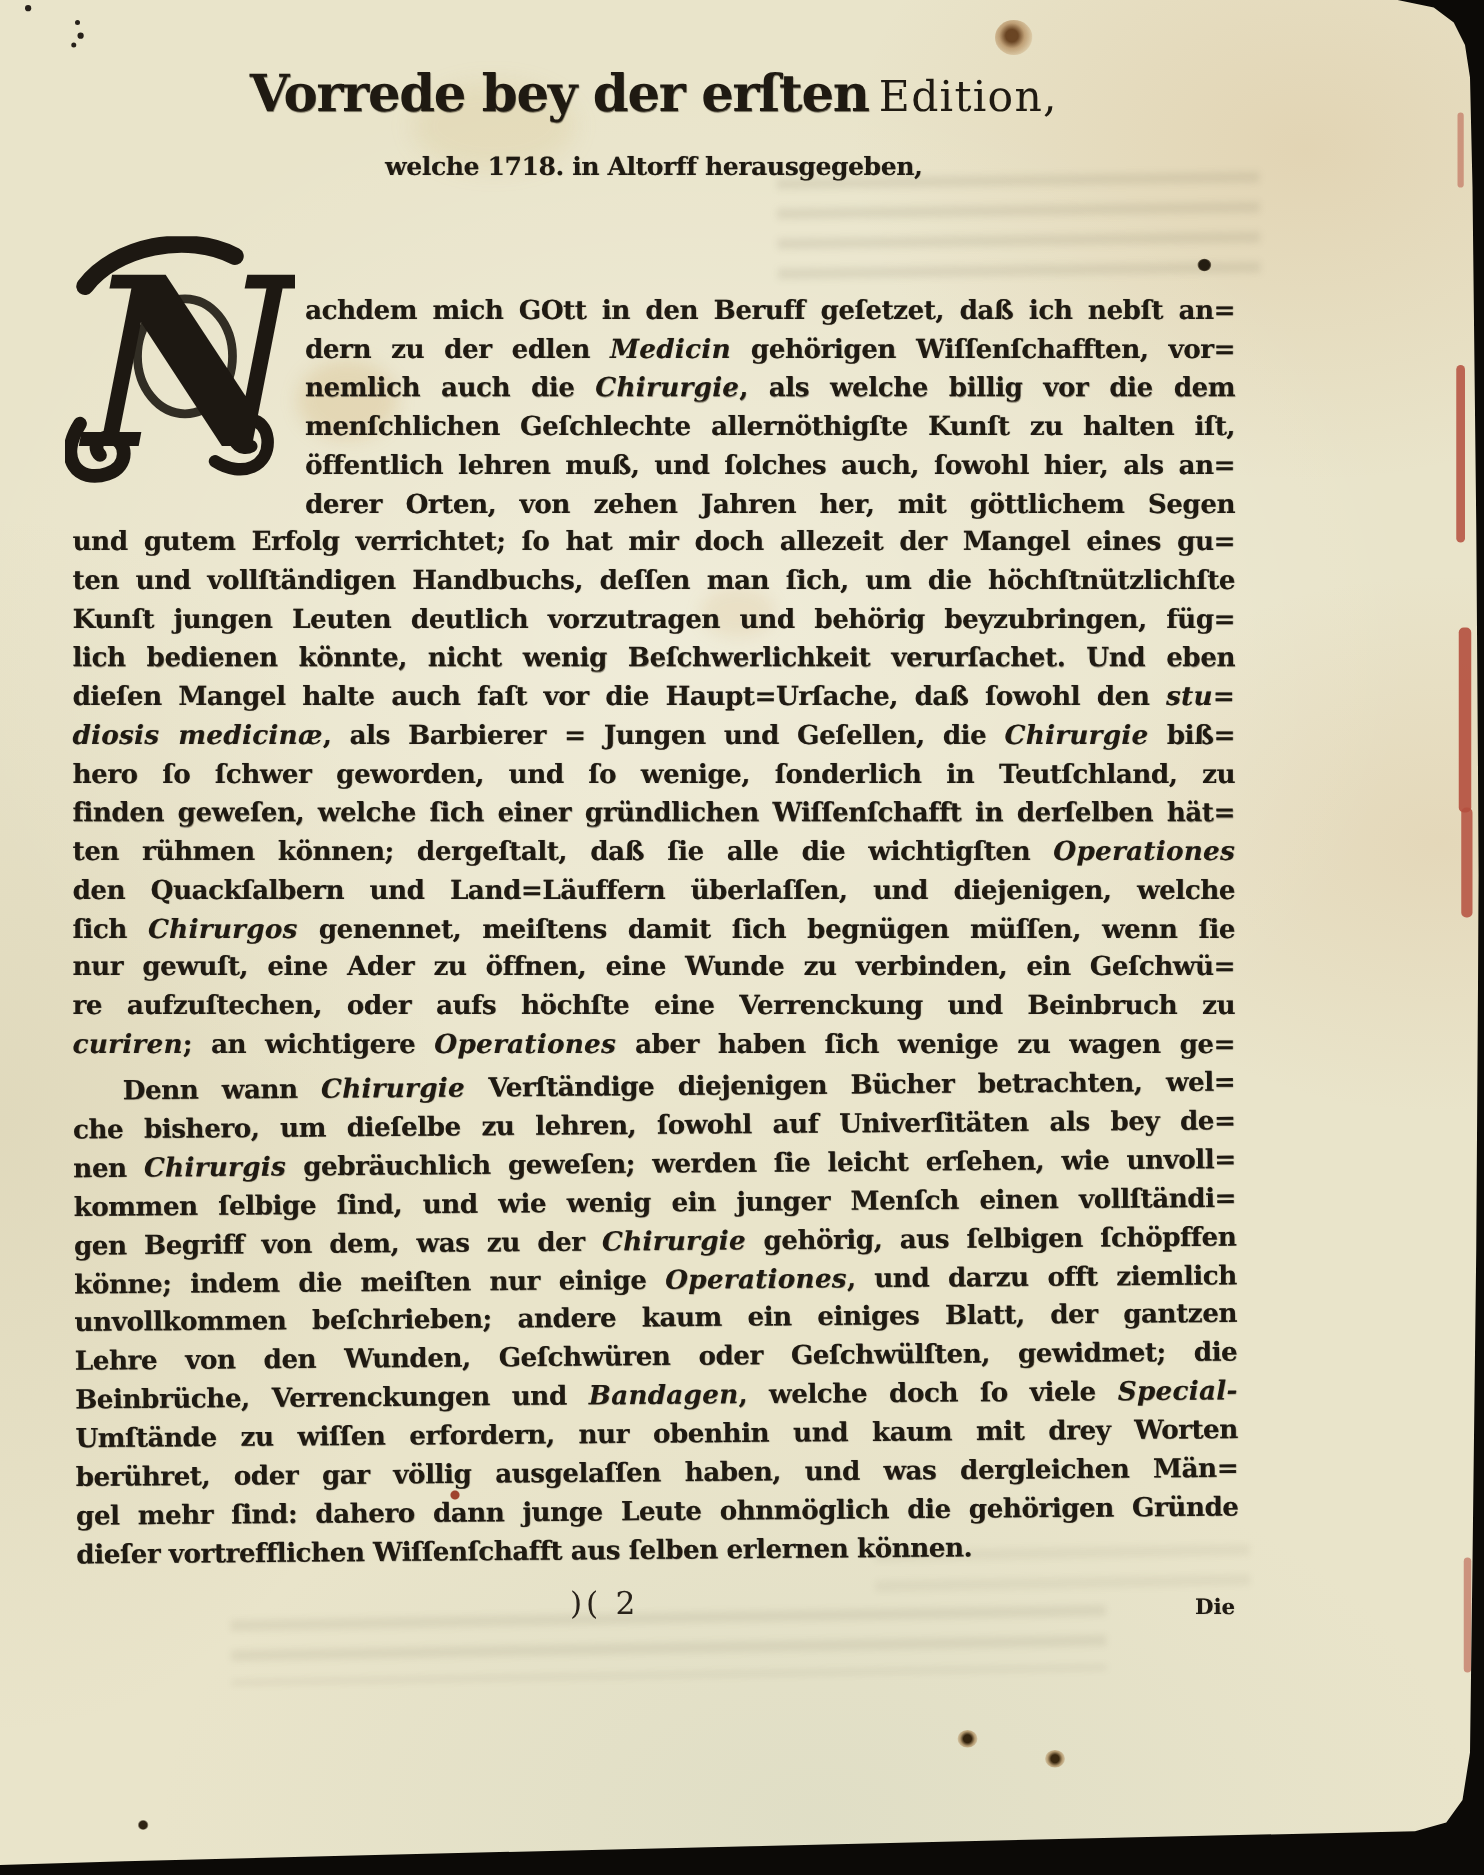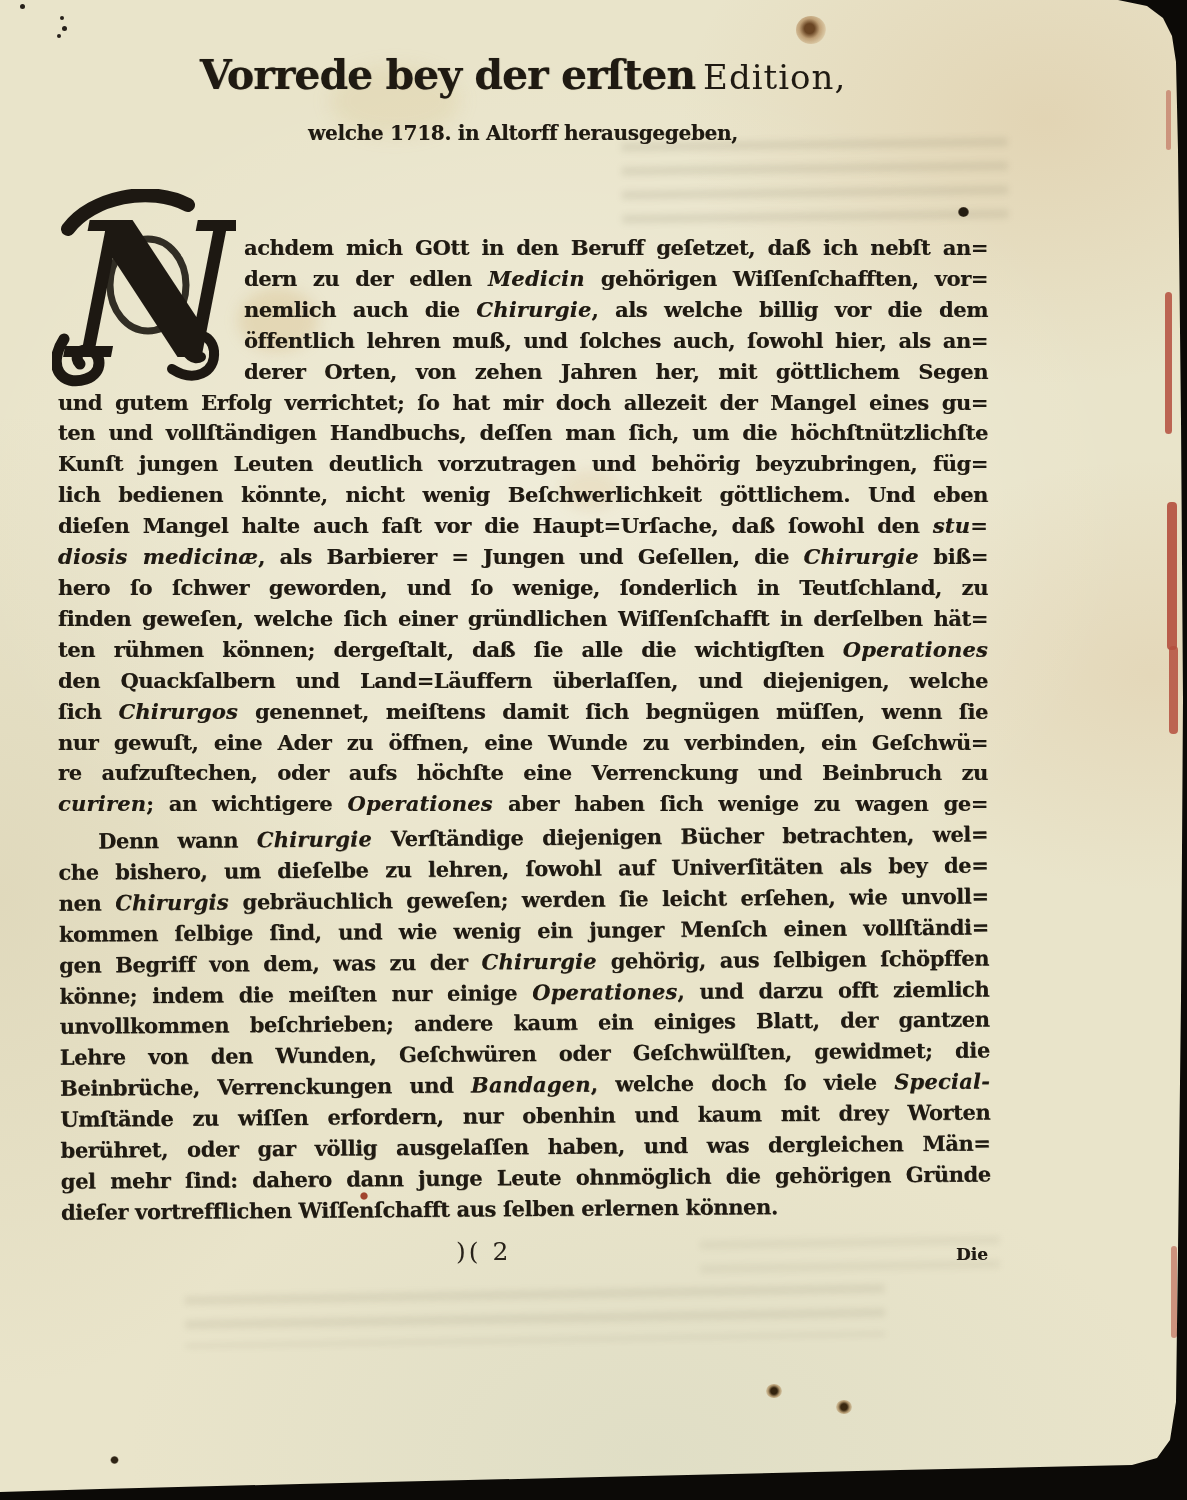--- a/index.html
+++ b/index.html
@@ -119,28 +119,29 @@
           <ellipse cx="96" cy="96" rx="38" ry="46" stroke-width="7" opacity="0.9"></ellipse>
           <path d="M12 150 C-6 178, 10 198, 34 190 C52 184, 50 163, 36 161 C26 160, 22 169, 28 175" stroke-width="11"></path>
           <path d="M120 180 C142 194, 164 184, 162 162 C160 144, 140 142, 136 156 C133 166, 142 172, 149 168" stroke-width="10"></path>
         </g>
         <text x="16" y="168" font-size="188" font-weight="bold" font-style="italic" fill="#1d1812">N</text>
       </svg>
       <div class="lines-indent">
           <div class="line"><span>achdem mich GOtt in den Beruff geſetzet, daß ich nebſt an=</span></div>
           <div class="line"><span>dern zu der edlen </span><span class="latin">Medicin</span><span> gehörigen Wiſſenſchafften, vor=</span></div>
           <div class="line"><span>nemlich auch die </span><span class="latin">Chirurgie</span><span>, als welche billig vor die dem</span></div>
+          <div class="line"><span>menſchlichen Geſchlechte allernöthigſte Kunſt zu halten iſt,</span></div>
           <div class="line"><span>öffentlich lehren muß, und ſolches auch, ſowohl hier, als an=</span></div>
           <div class="line"><span>derer Orten, von zehen Jahren her, mit göttlichem Segen</span></div>
         </div>
       <div class="lines-full">
           <div class="line"><span>und gutem Erfolg verrichtet; ſo hat mir doch allezeit der Mangel eines gu=</span></div>
           <div class="line"><span>ten und vollſtändigen Handbuchs, deſſen man ſich, um die höchſtnützlichſte</span></div>
           <div class="line"><span>Kunſt jungen Leuten deutlich vorzutragen und behörig beyzubringen, füg=</span></div>
-          <div class="line"><span>lich bedienen könnte, nicht wenig Beſchwerlichkeit göttlichem.  Und eben</span></div>
+          <div class="line"><span>lich bedienen könnte, nicht wenig Beſchwerlichkeit verurſachet.  Und eben</span></div>
           <div class="line"><span>dieſen Mangel halte auch faſt vor die Haupt=Urſache, daß ſowohl den </span><span class="latin">stu=</span></div>
           <div class="line"><span class="latin">diosis medicinæ</span><span>, als Barbierer = Jungen und Geſellen, die </span><span class="latin">Chirurgie</span><span> biß=</span></div>
           <div class="line"><span>hero ſo ſchwer geworden, und ſo wenige, ſonderlich in Teutſchland, zu</span></div>
           <div class="line"><span>finden geweſen, welche ſich einer gründlichen Wiſſenſchafft in derſelben hät=</span></div>
           <div class="line"><span>ten rühmen können; dergeſtalt, daß ſie alle die wichtigſten </span><span class="latin">Operationes</span></div>
           <div class="line"><span>den Quackſalbern und Land=Läuffern überlaſſen, und diejenigen, welche</span></div>
           <div class="line"><span>ſich </span><span class="latin">Chirurgos</span><span> genennet, meiſtens damit ſich begnügen müſſen, wenn ſie</span></div>
           <div class="line"><span>nur gewuſt, eine Ader zu öffnen, eine Wunde zu verbinden, ein Geſchwü=</span></div>
           <div class="line"><span>re aufzuſtechen, oder aufs höchſte eine Verrenckung und Beinbruch zu</span></div>
           <div class="line"><span class="latin">curiren</span><span>; an wichtigere </span><span class="latin">Operationes</span><span> aber haben ſich wenige zu wagen ge=</span></div>

